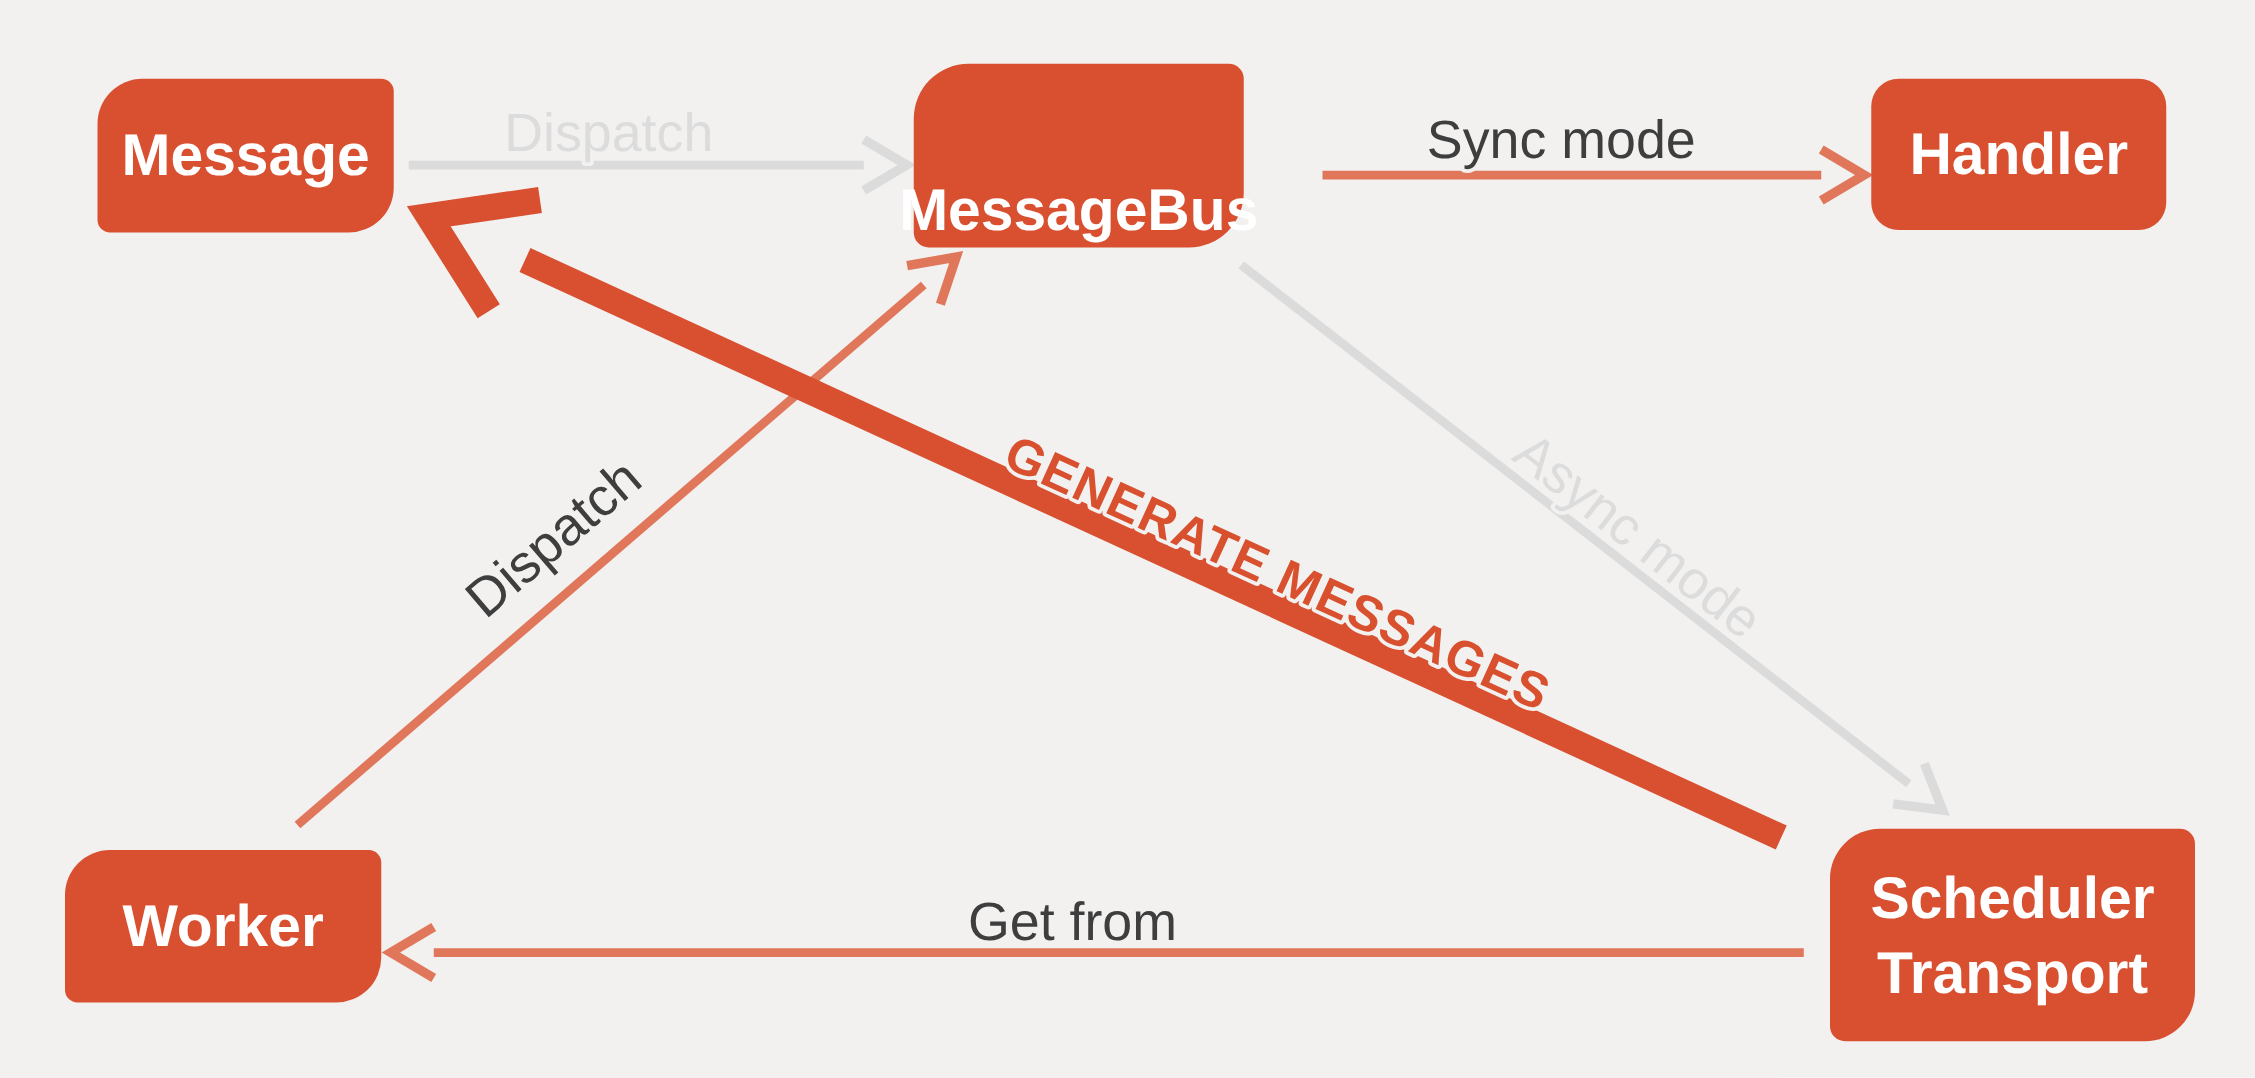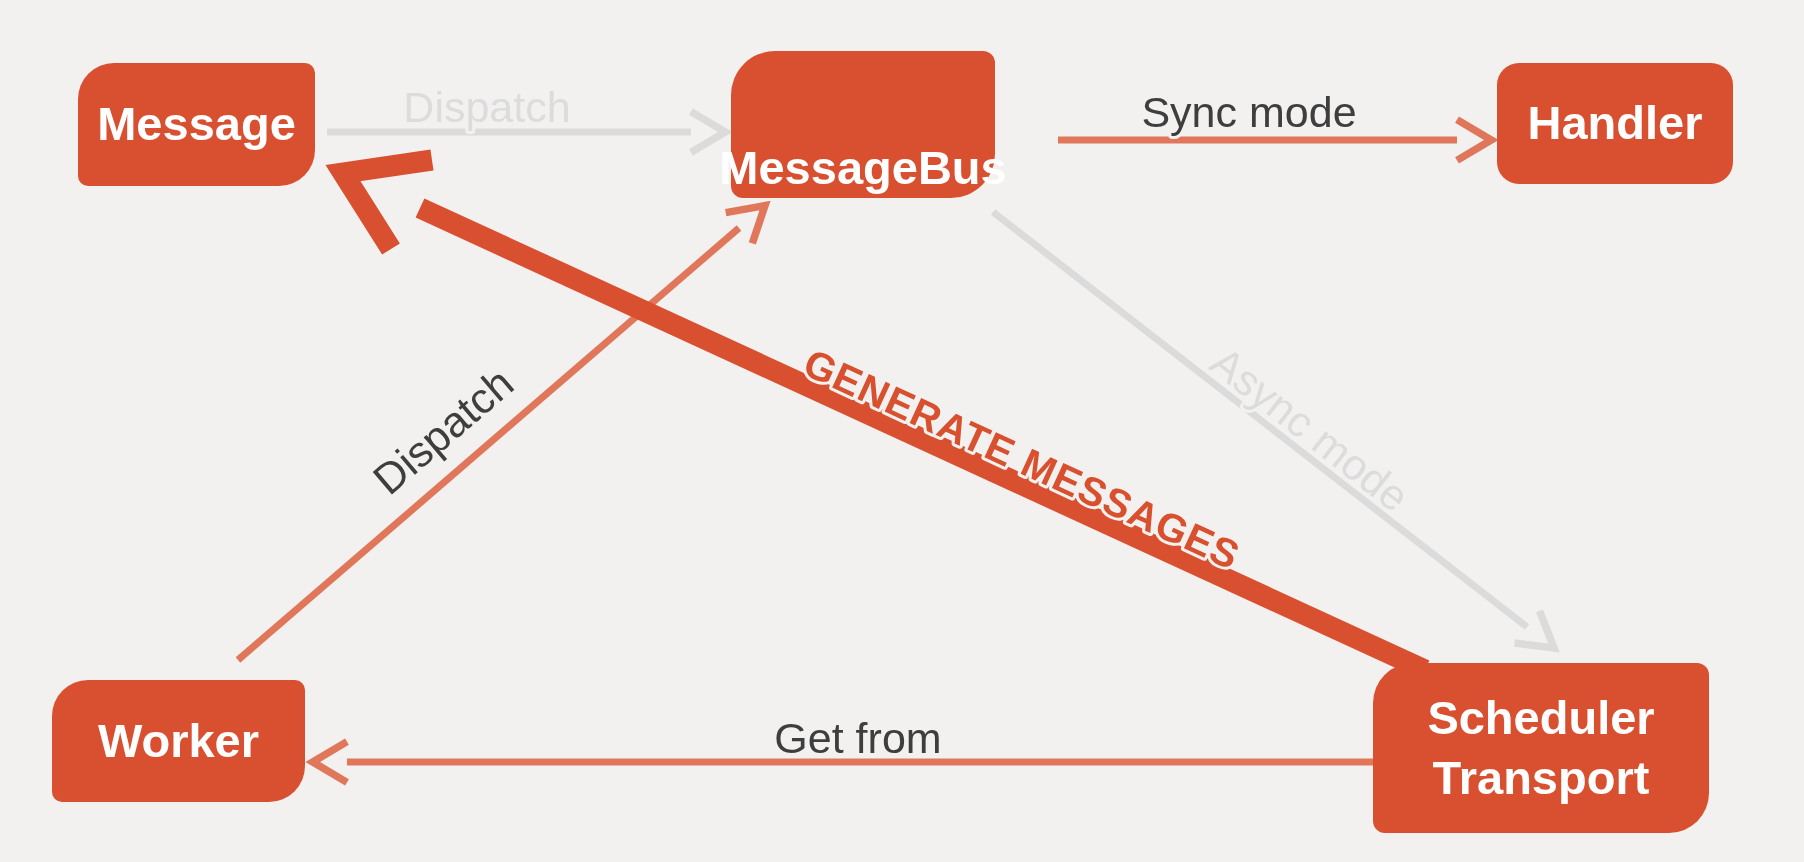--- a/index.html
+++ b/index.html
@@ -7,21 +7,21 @@
          font-family:"Liberation Sans",sans-serif;}
   .edges-svg{position:absolute;left:0;top:0;z-index:1;}
   .node{position:absolute;z-index:2;background:#D95030;color:#FFFFFF;
         font-weight:bold;font-size:47px;line-height:1.28;
         display:flex;align-items:center;justify-content:center;text-align:center;
         border-radius:36px 10px;}
   #node-message   {left:78px;  top:63px;  width:237px; height:123px;}
   #node-messagebus{left:731px; top:51px;  width:264px; height:147px; border-radius:44px 12px;align-items:flex-end;}
   #node-handler   {left:1497px;top:63px;  width:236px; height:121px;border-radius:22px;}
   #node-worker    {left:52px;  top:680px; width:253px; height:122px;}
-  #node-scheduler {left:1373px;top:663px; width:336px; height:170px; border-radius:40px 12px;
+  #node-scheduler {left:1464px;top:663px; width:292px; height:170px; border-radius:40px 12px;
                    padding:0 27px; box-sizing:border-box;}
   .edge-label{font-family:"Liberation Sans",sans-serif;font-size:43px;
               paint-order:stroke;stroke:#F2F1F0;stroke-width:6px;stroke-linejoin:round;}
   .edge-label.dark {fill:#3E3E3E;}
   .edge-label.gray {fill:#DCDCDC;}
   .edge-label.emphasis{fill:#D8502E;font-weight:bold;font-size:40px;letter-spacing:1px;}
 </style>
 </head>
 <body>
 

